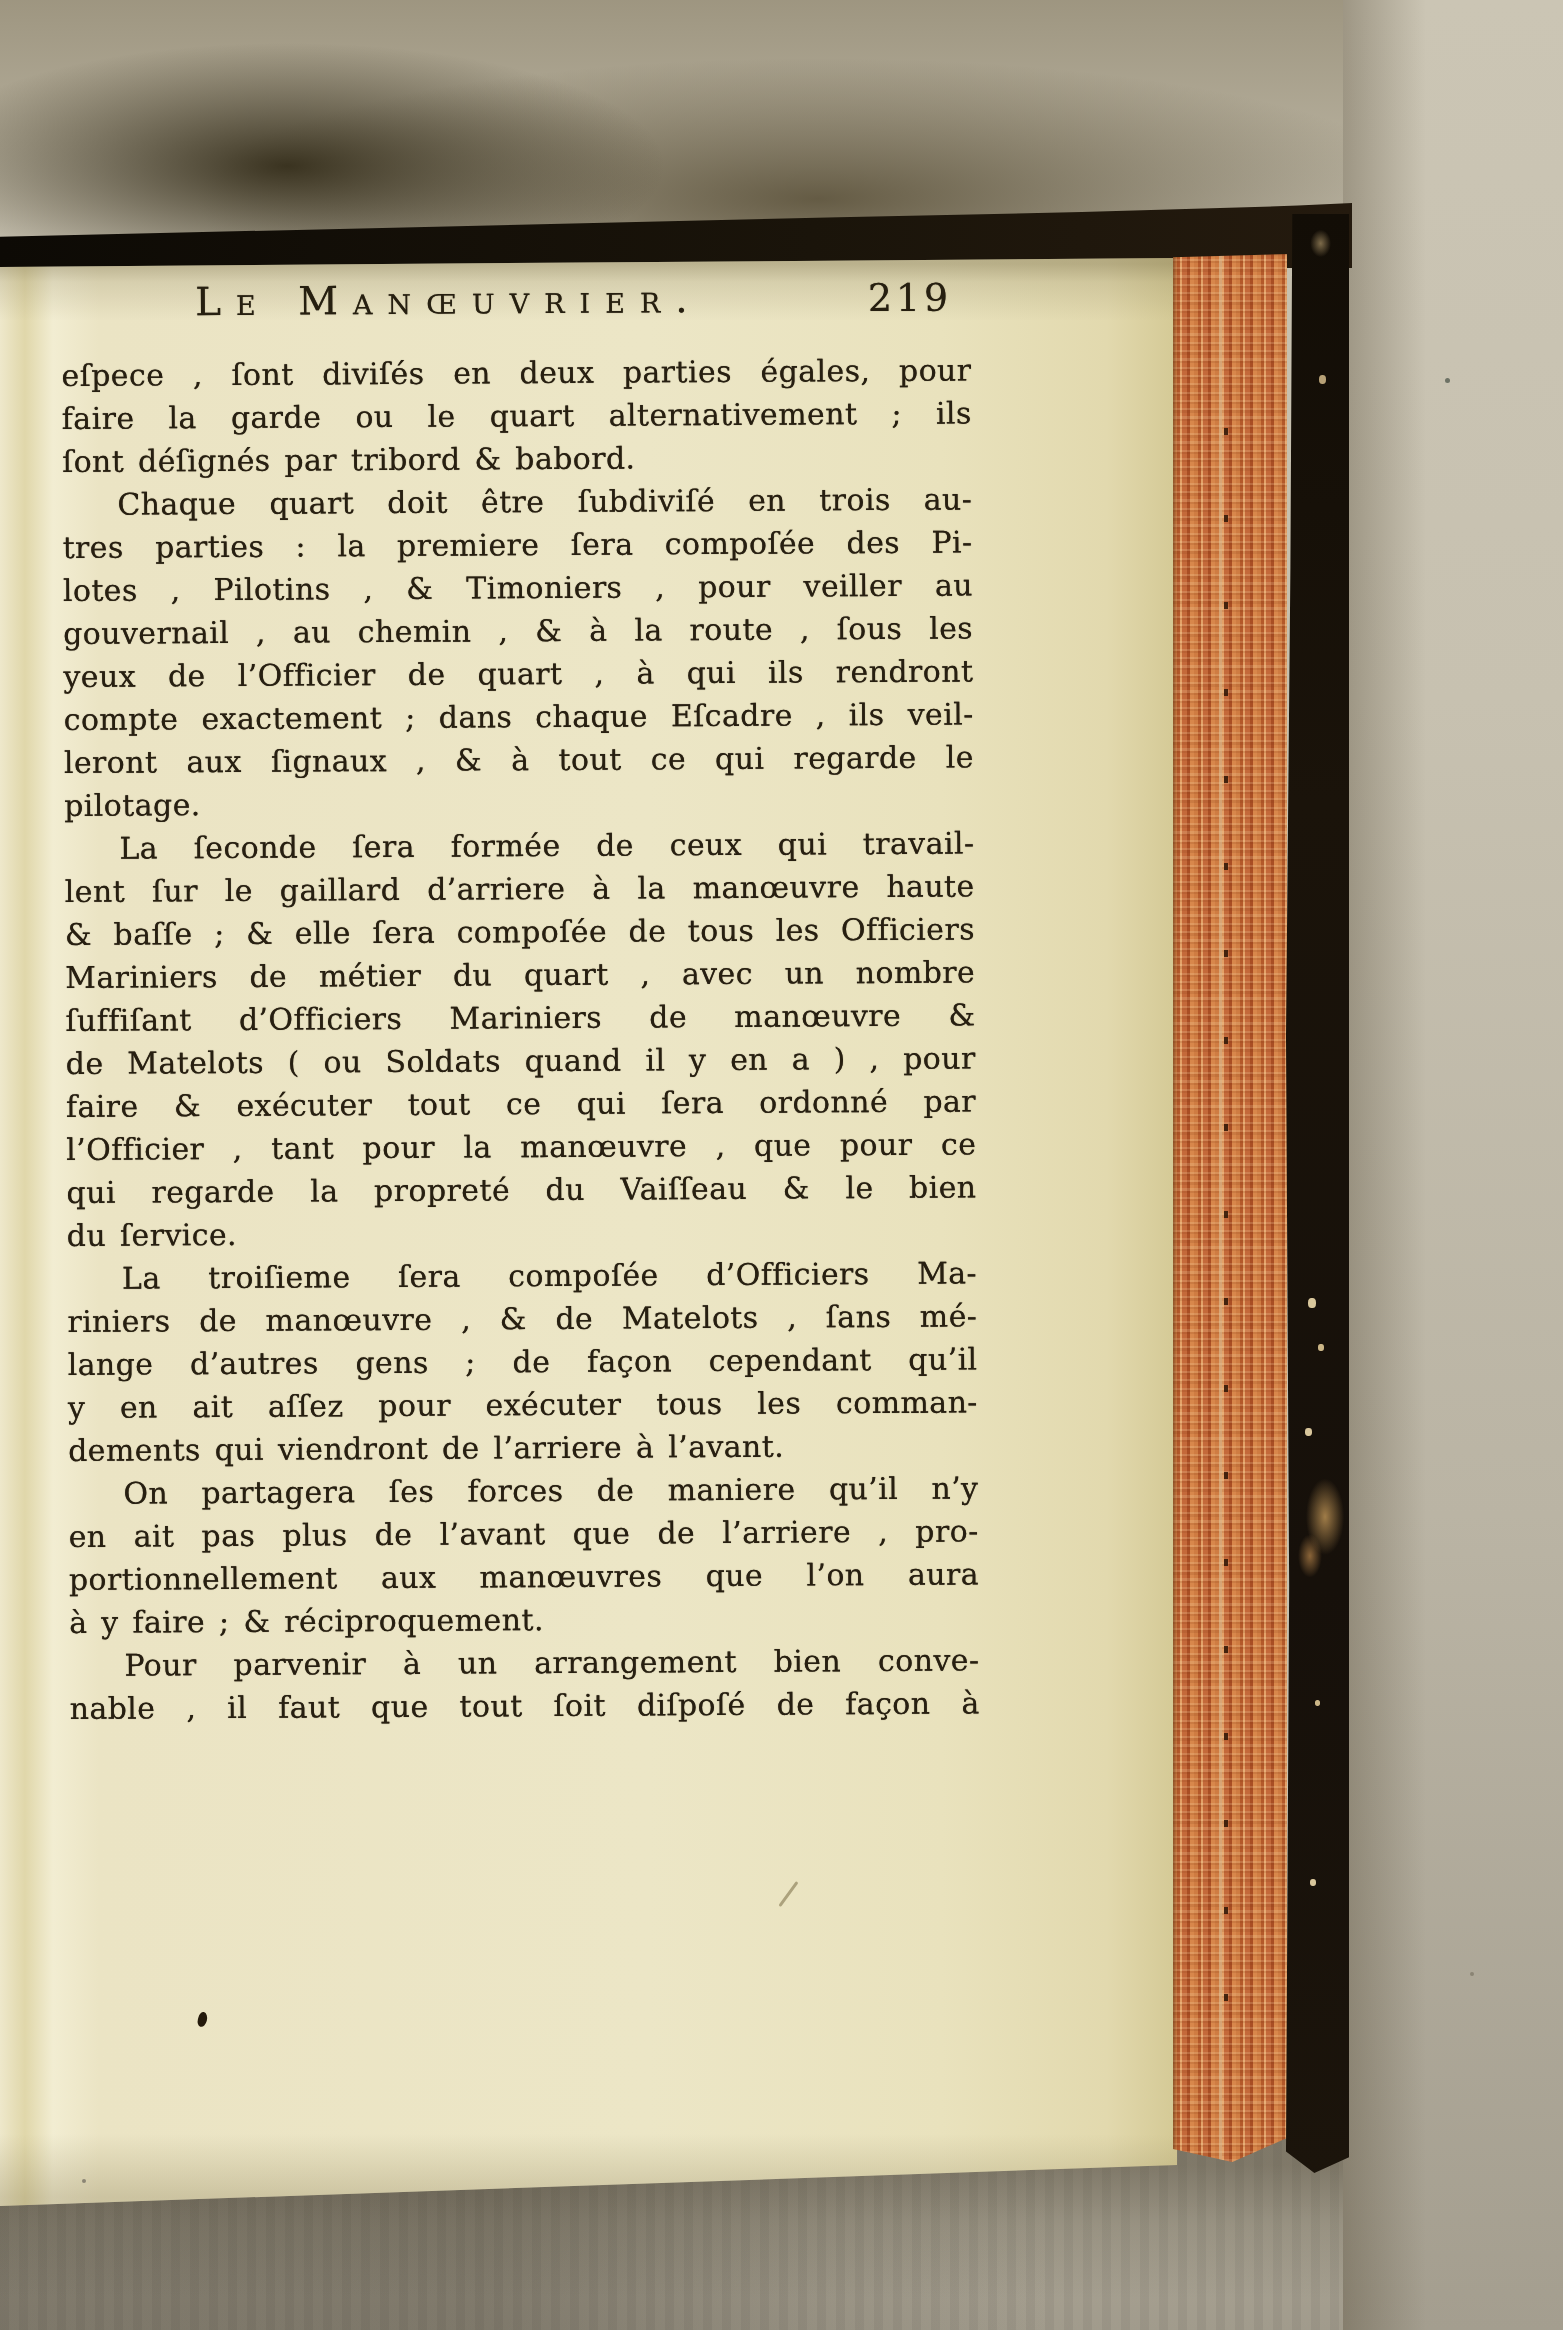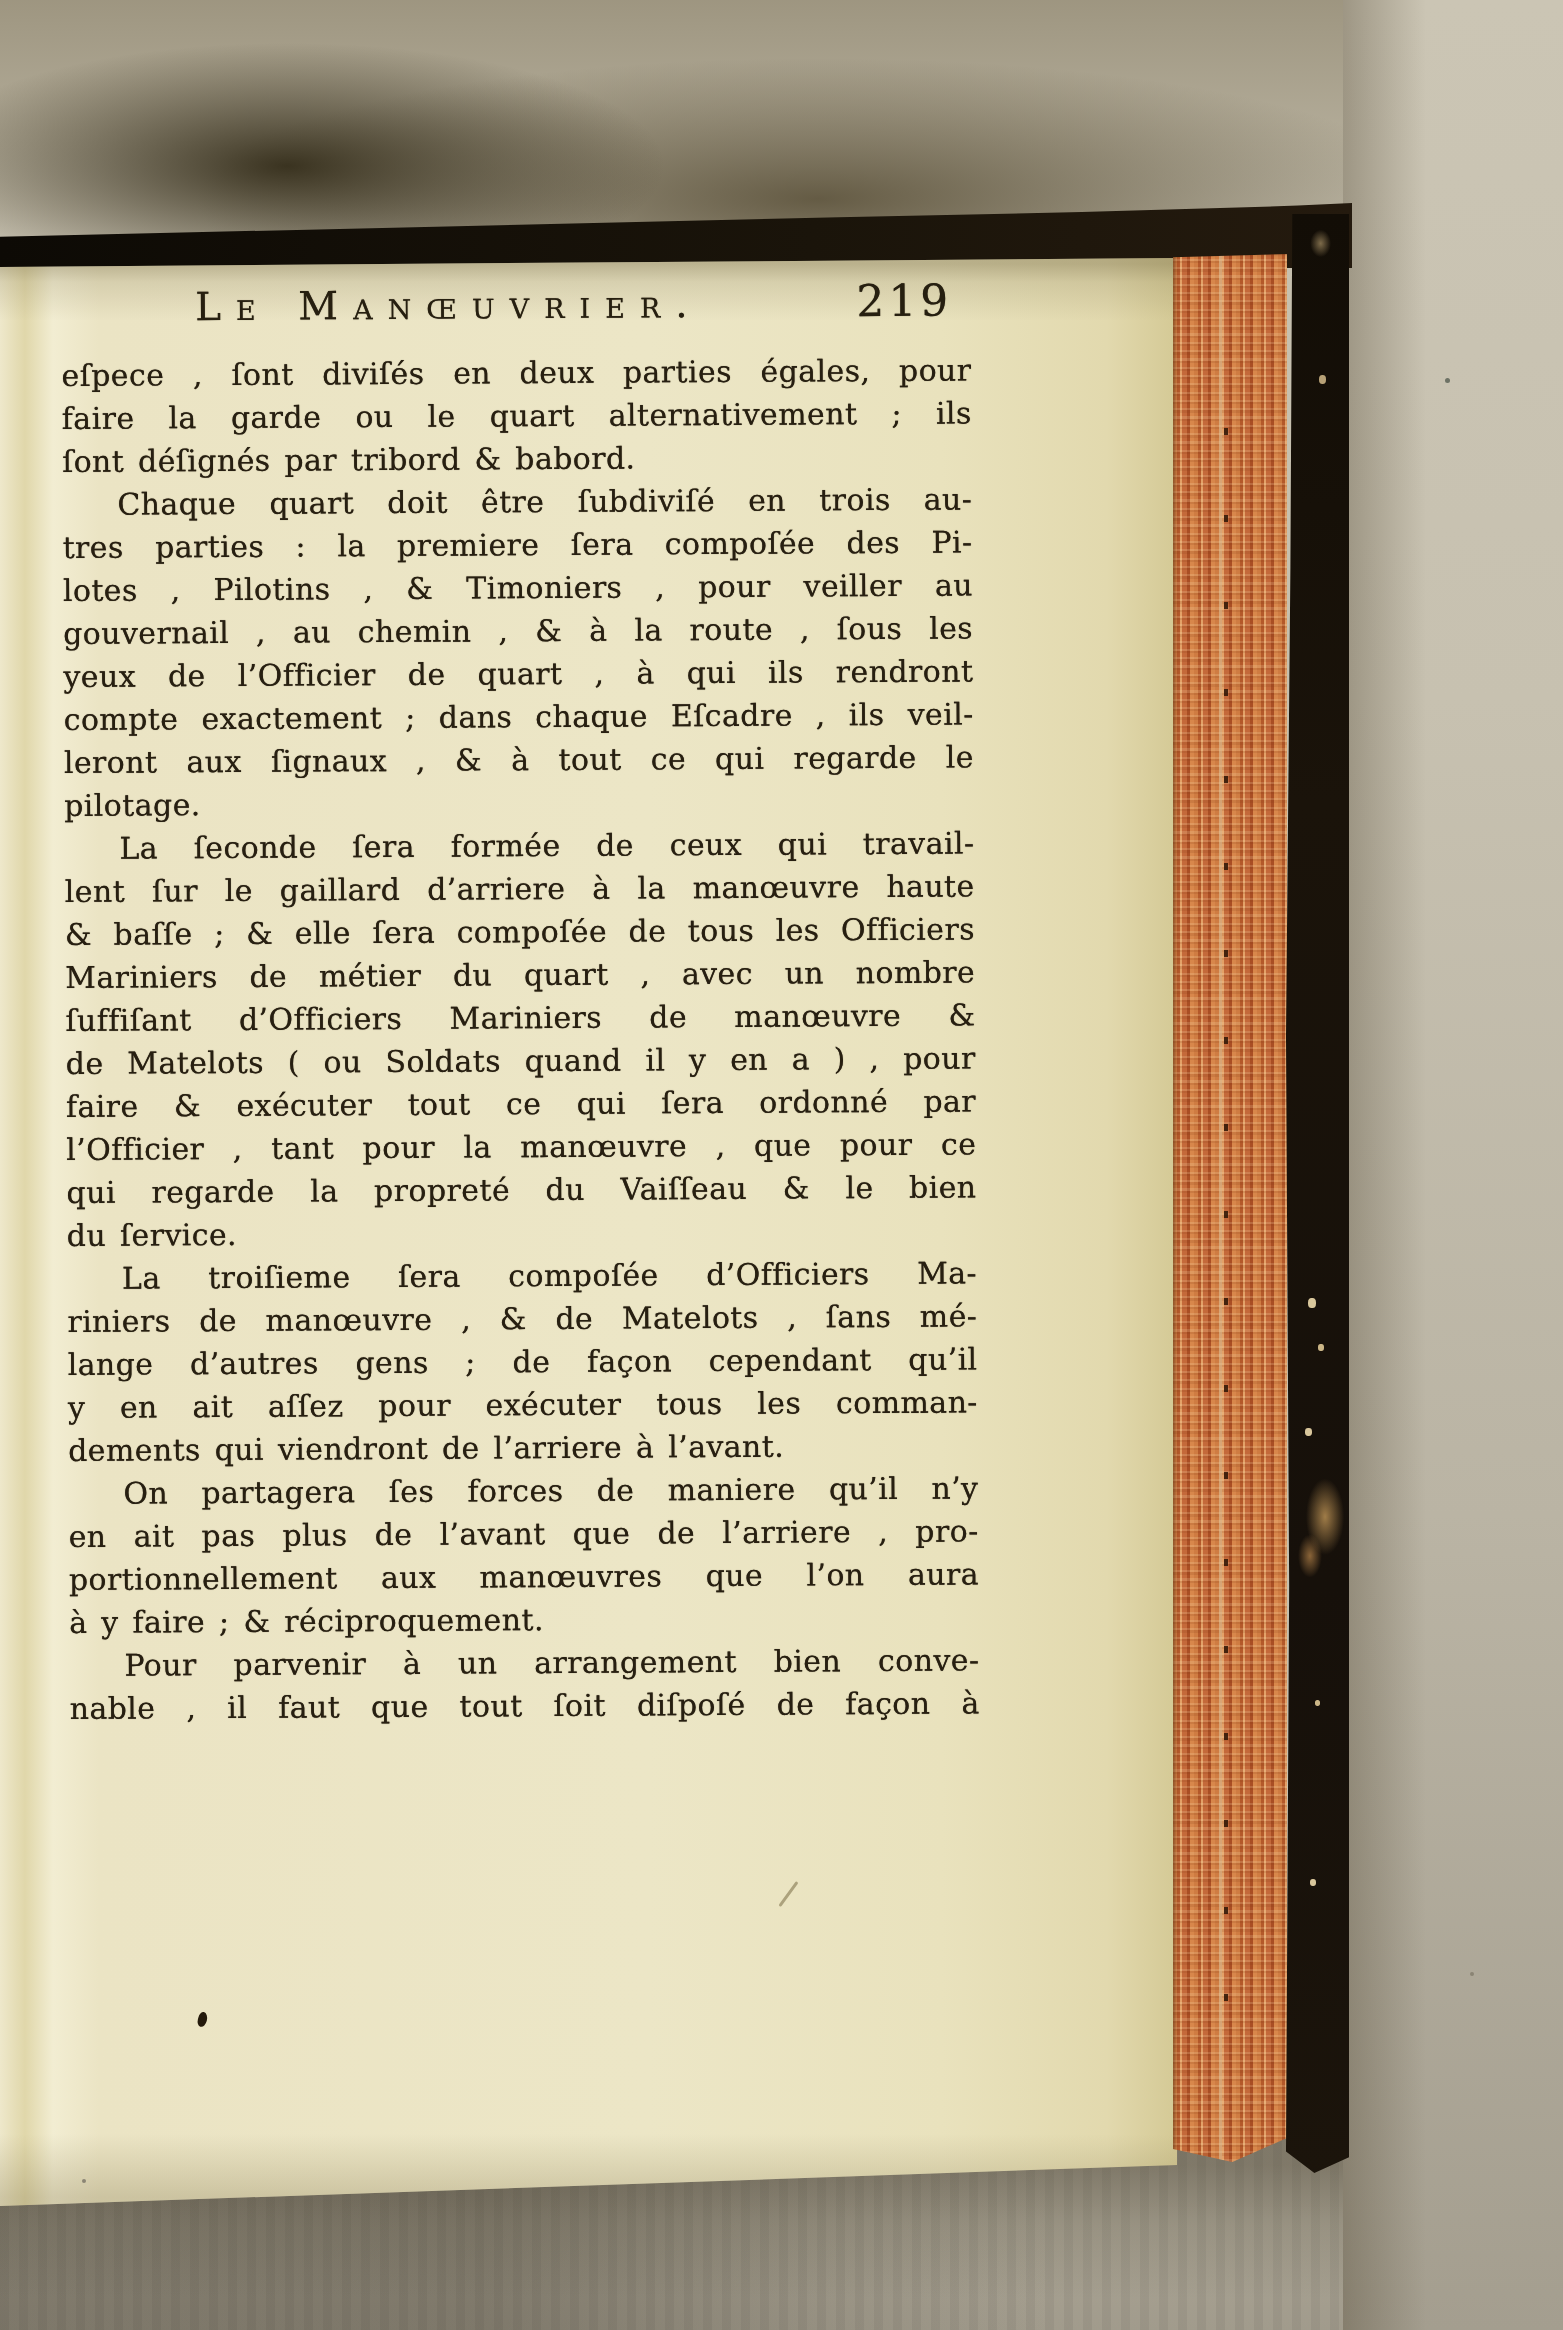--- a/index.html
+++ b/index.html
@@ -61,21 +61,21 @@
     position:absolute;left:66px;top:280px;width:891px;height:61px;
     display:flex;align-items:baseline;color:#261f10;
   }
   .title{
     margin-left:134px;
     font-variant:small-caps;
     font-size:39px;letter-spacing:15px;
     text-shadow:0 0 0.7px rgba(35,26,10,.8);
   }
   .pagenum{
-    margin-left:auto;font-size:44px;letter-spacing:3.9px;
+    margin-left:auto;font-size:38px;letter-spacing:3.9px;
     text-shadow:0 0 0.7px rgba(35,26,10,.8);
   }
 
   
   .textblock{
     position:absolute;left:66px;top:354px;width:910px;
     font-size:30px;color:#271f11;
   }
   .line{
     height:43px;line-height:43px;

